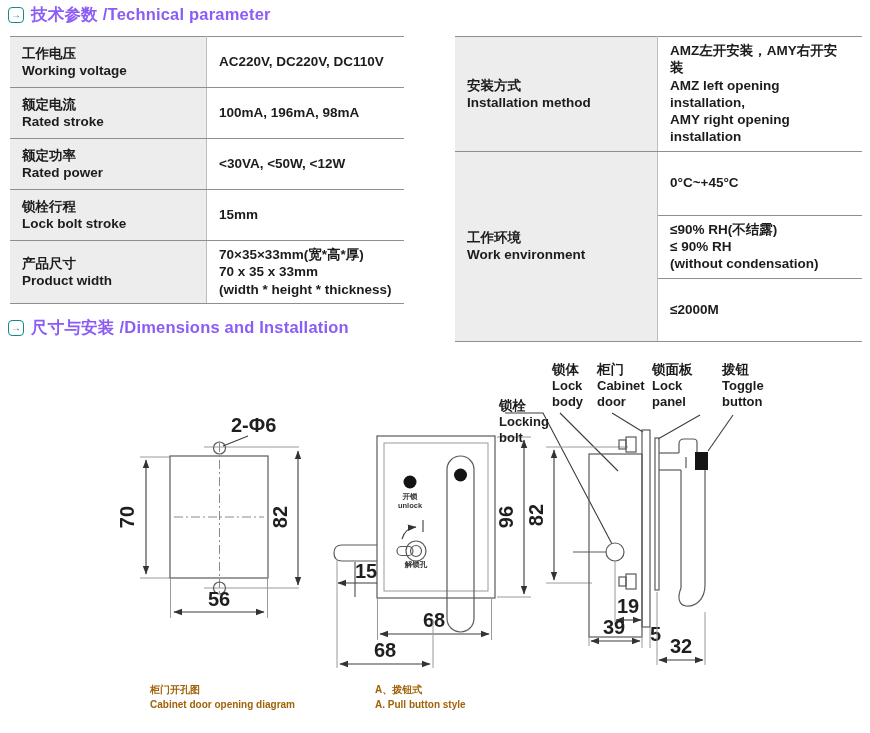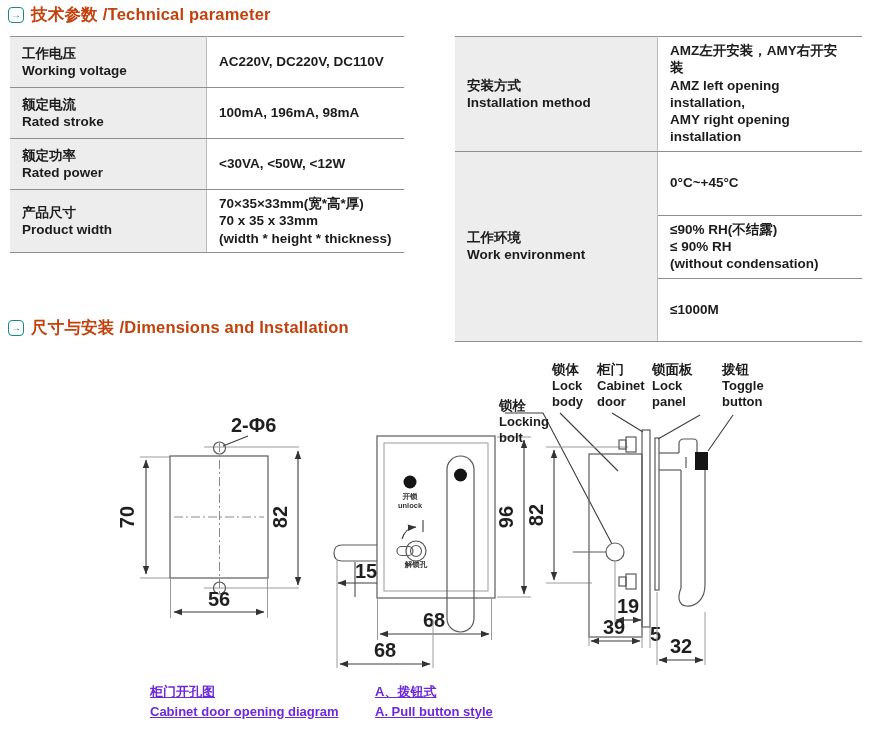--- a/index.html
+++ b/index.html
@@ -7,21 +7,21 @@
     width:870px;height:733px;position:relative;background:#ffffff;
     font-family:"Liberation Sans",sans-serif;color:#1c1c1c;overflow:hidden;
   }
   
   .sec-head{position:absolute;left:8px;display:flex;align-items:center;gap:7px;}
   .sec-icon{
     width:14px;height:14px;border:1.6px solid #17898b;border-radius:4px;
     color:#17898b;font-size:10px;line-height:14px;text-align:center;font-weight:700;
     flex:0 0 auto;
   }
-  .sec-title{font-size:16.5px;font-weight:700;color:#c2410c;letter-spacing:.2px;}
+  .sec-title{font-size:16.5px;font-weight:700;color:#8b5cf6;letter-spacing:.2px;}
   .sec-title .gap{display:inline-block;width:5px;}
   
   .ttable{border-collapse:collapse;table-layout:fixed;}
   .ttable td{
     border-top:1px solid #8f8f8f;border-bottom:1px solid #8f8f8f;
     font-size:13.5px;line-height:1.28;padding:5px 12px;vertical-align:middle;
   }
   .ttable td.lab{background:#ededed;border-right:1px solid #bdbdbd;}
   .ttable .zh{font-weight:700;}
   .ttable .en{font-weight:600;}
@@ -37,21 +37,21 @@
   .ln{stroke:#5a5a5a;fill:none;stroke-width:1.2;}
   .lnt{stroke:#9a9a9a;stroke-width:1;fill:none;}
   .dim{stroke:#3c3c3c;fill:none;stroke-width:1.1;}
   .cl{stroke:#8a8a8a;stroke-width:1;stroke-dasharray:9 3 2 3;fill:none;}
   .dtx{font-family:"Liberation Sans",sans-serif;font-size:20px;font-weight:600;fill:#1f1f1f;}
   .stx{font-family:"Liberation Sans",sans-serif;font-size:7.5px;font-weight:600;fill:#333;}
   
   .plabel{position:absolute;line-height:1.2;}
   .plabel .zh{font-size:13.5px;font-weight:700;}
   .plabel .en{font-size:13px;font-weight:600;white-space:pre-line;}
-  .caption{position:absolute;font-size:13px;font-weight:600;line-height:1.5;color:#6d28d9;text-decoration:underline;}
+  .caption{position:absolute;font-size:10px;font-weight:600;line-height:1.5;color:#a16207;}
 </style>
 </head>
 <body>
 
 <div class="sec-head" style="top:4px;">
   <span class="sec-icon">→</span>
   <span class="sec-title"><span>技术参数</span><span class="gap"></span><span>/Technical parameter</span></span>
 </div>
 
 <table class="ttable tbl-left">
@@ -69,20 +69,27 @@
       <div class="en">Rated stroke</div>
     </td>
     <td class="val ml">100mA, 196mA, 98mA</td>
   </tr>
   <tr>
     <td class="lab">
       <div class="zh">额定功率</div>
       <div class="en">Rated power</div>
     </td>
     <td class="val ml">&lt;30VA, &lt;50W, &lt;12W</td>
+  </tr>
+  <tr>
+    <td class="lab">
+      <div class="zh">锁栓行程</div>
+      <div class="en">Lock bolt stroke</div>
+    </td>
+    <td class="val ml">15mm</td>
   </tr>
   <tr>
     <td class="lab">
       <div class="zh">产品尺寸</div>
       <div class="en">Product width</div>
     </td>
     <td class="val ml">70×35×33mm(宽*高*厚)
 70 x 35 x 33mm
 (width * height * thickness)</td>
   </tr>
@@ -106,21 +113,21 @@
       <div class="en">Work environment</div>
     </td>
     <td class="val ml">0°C~+45°C</td>
   </tr>
   <tr style="height:63px;">
     <td class="val ml">≤90% RH(不结露)
 ≤ 90% RH
 (without condensation)</td>
   </tr>
   <tr style="height:63px;">
-    <td class="val ml">≤1000M</td>
+    <td class="val ml">≤2000M</td>
   </tr>
 </tbody>
   </table>
 
 <div class="sec-head" style="top:317px;">
   <span class="sec-icon">→</span>
   <span class="sec-title"><span>尺寸与安装</span><span class="gap"></span><span>/Dimensions and Installation</span></span>
 </div>
 
 <svg class="draw" width="870" height="388" viewBox="0 345 870 388">

